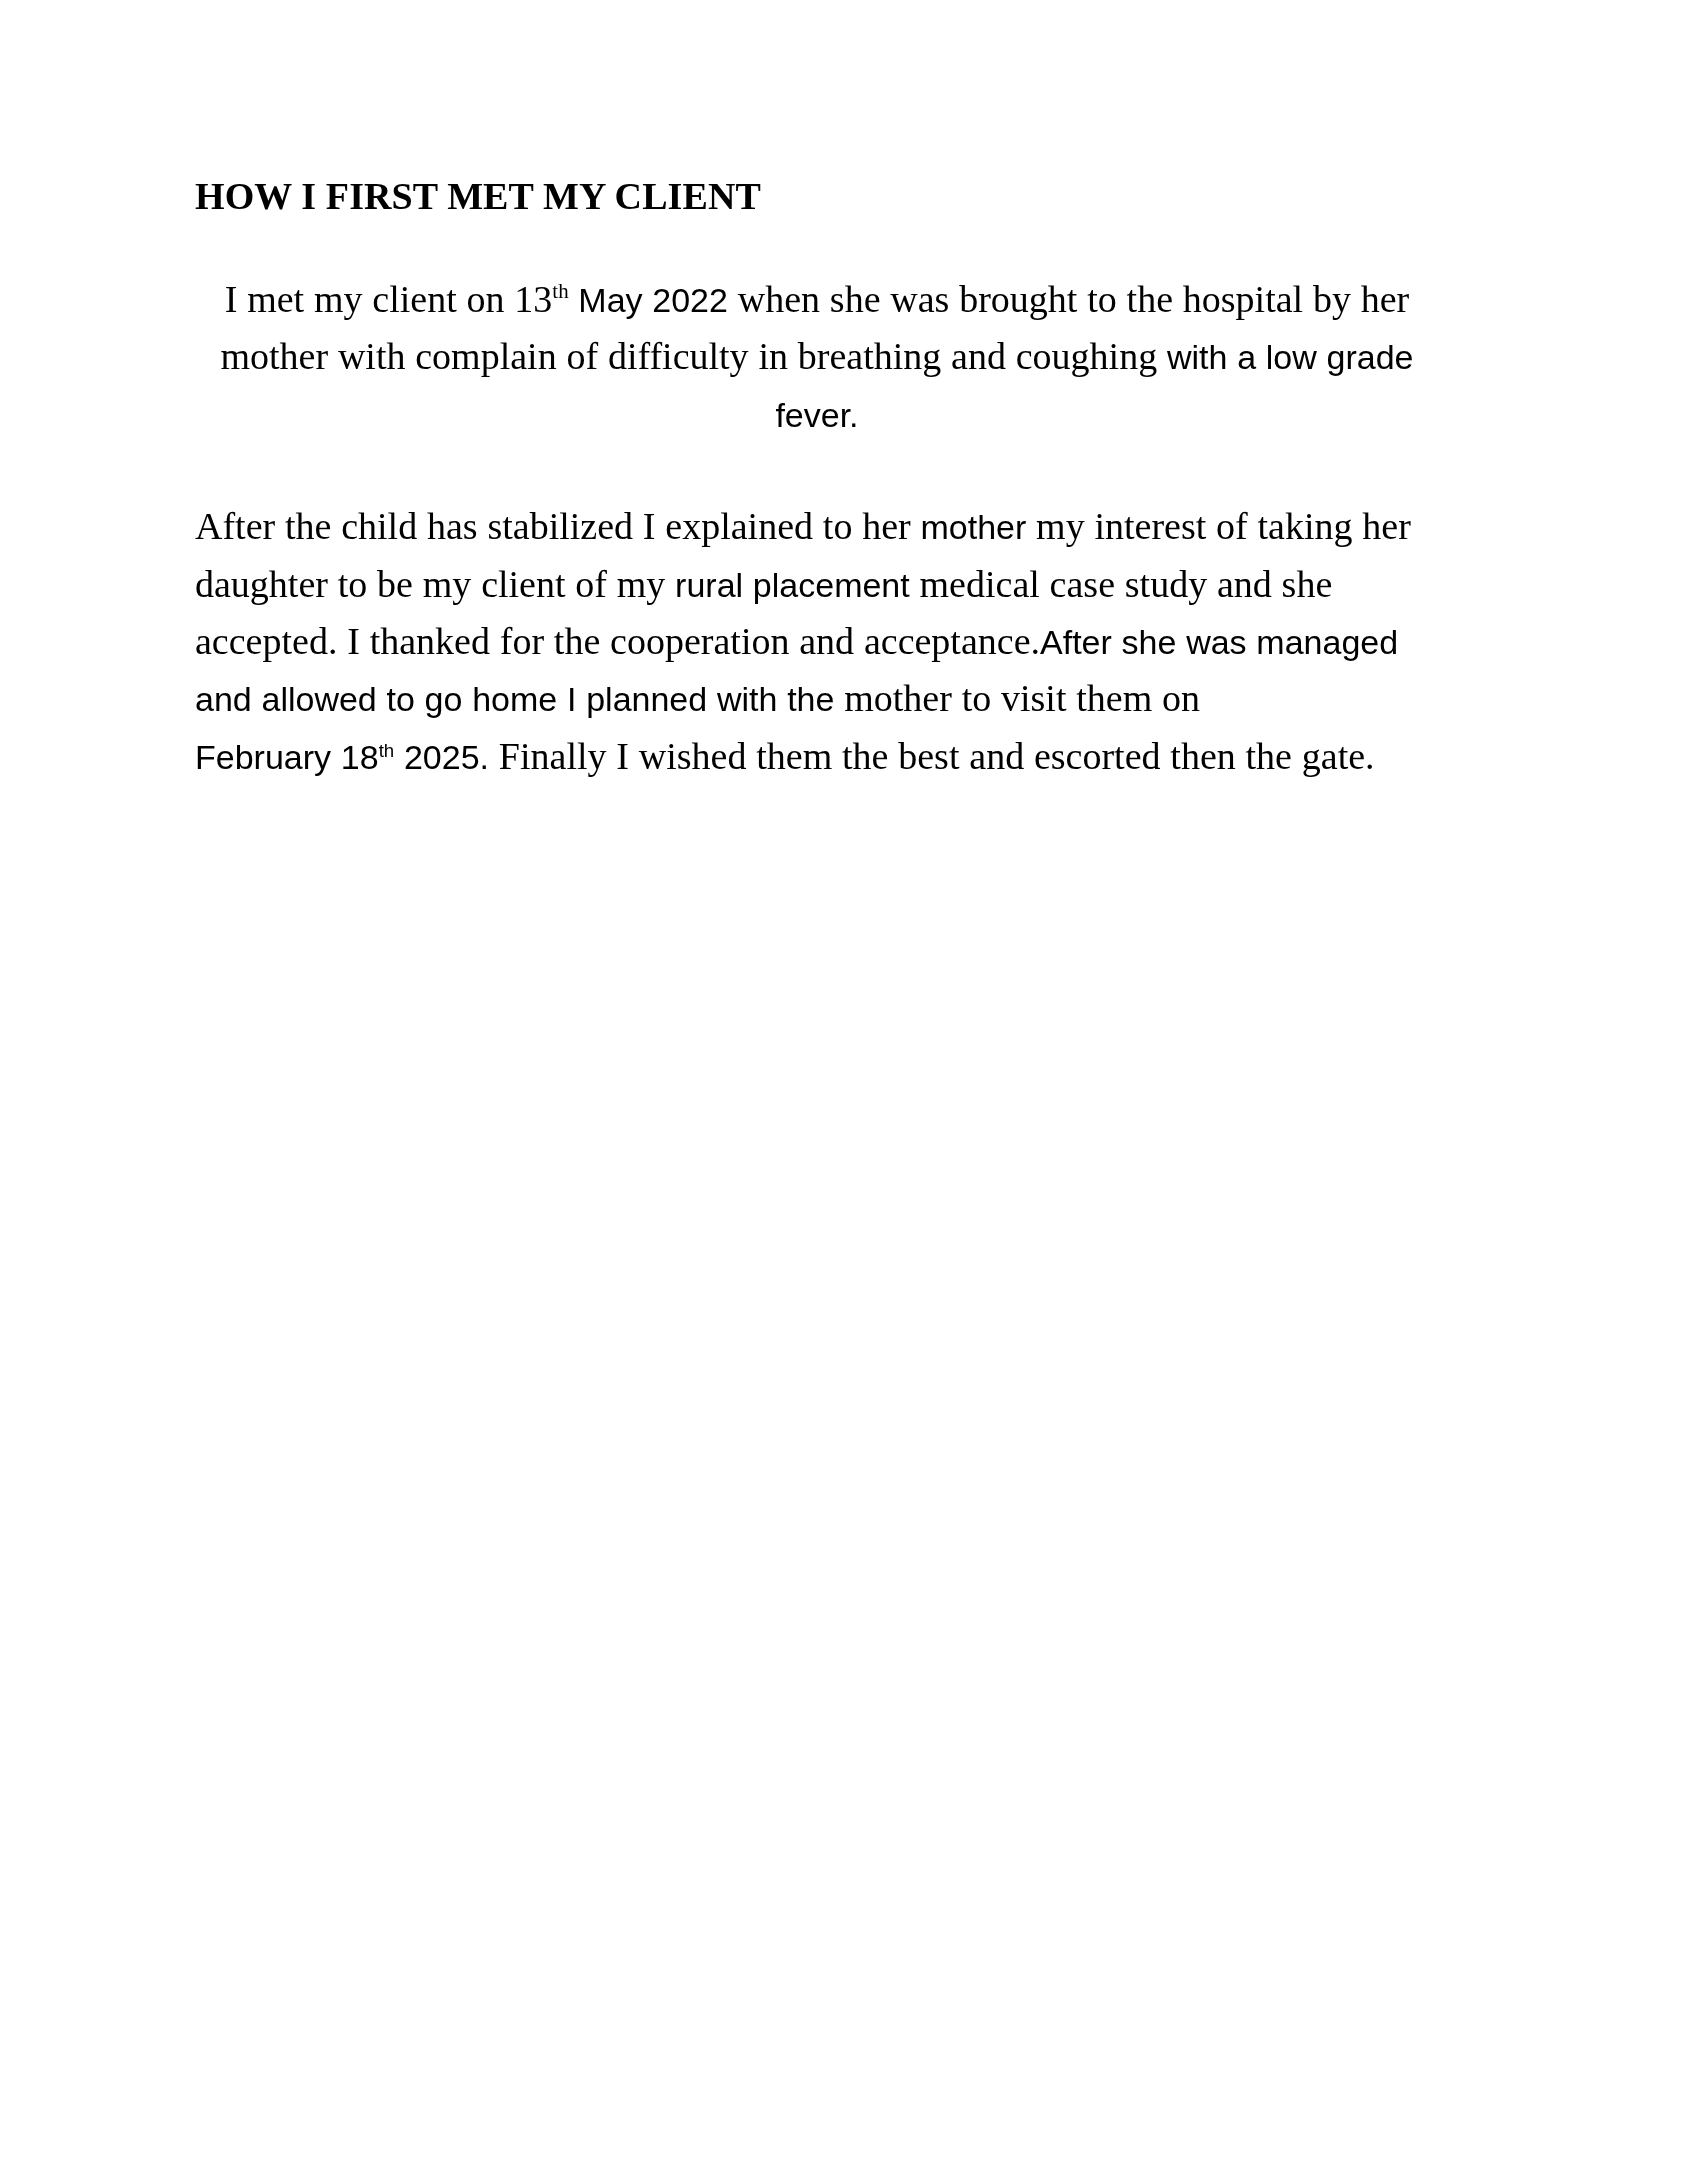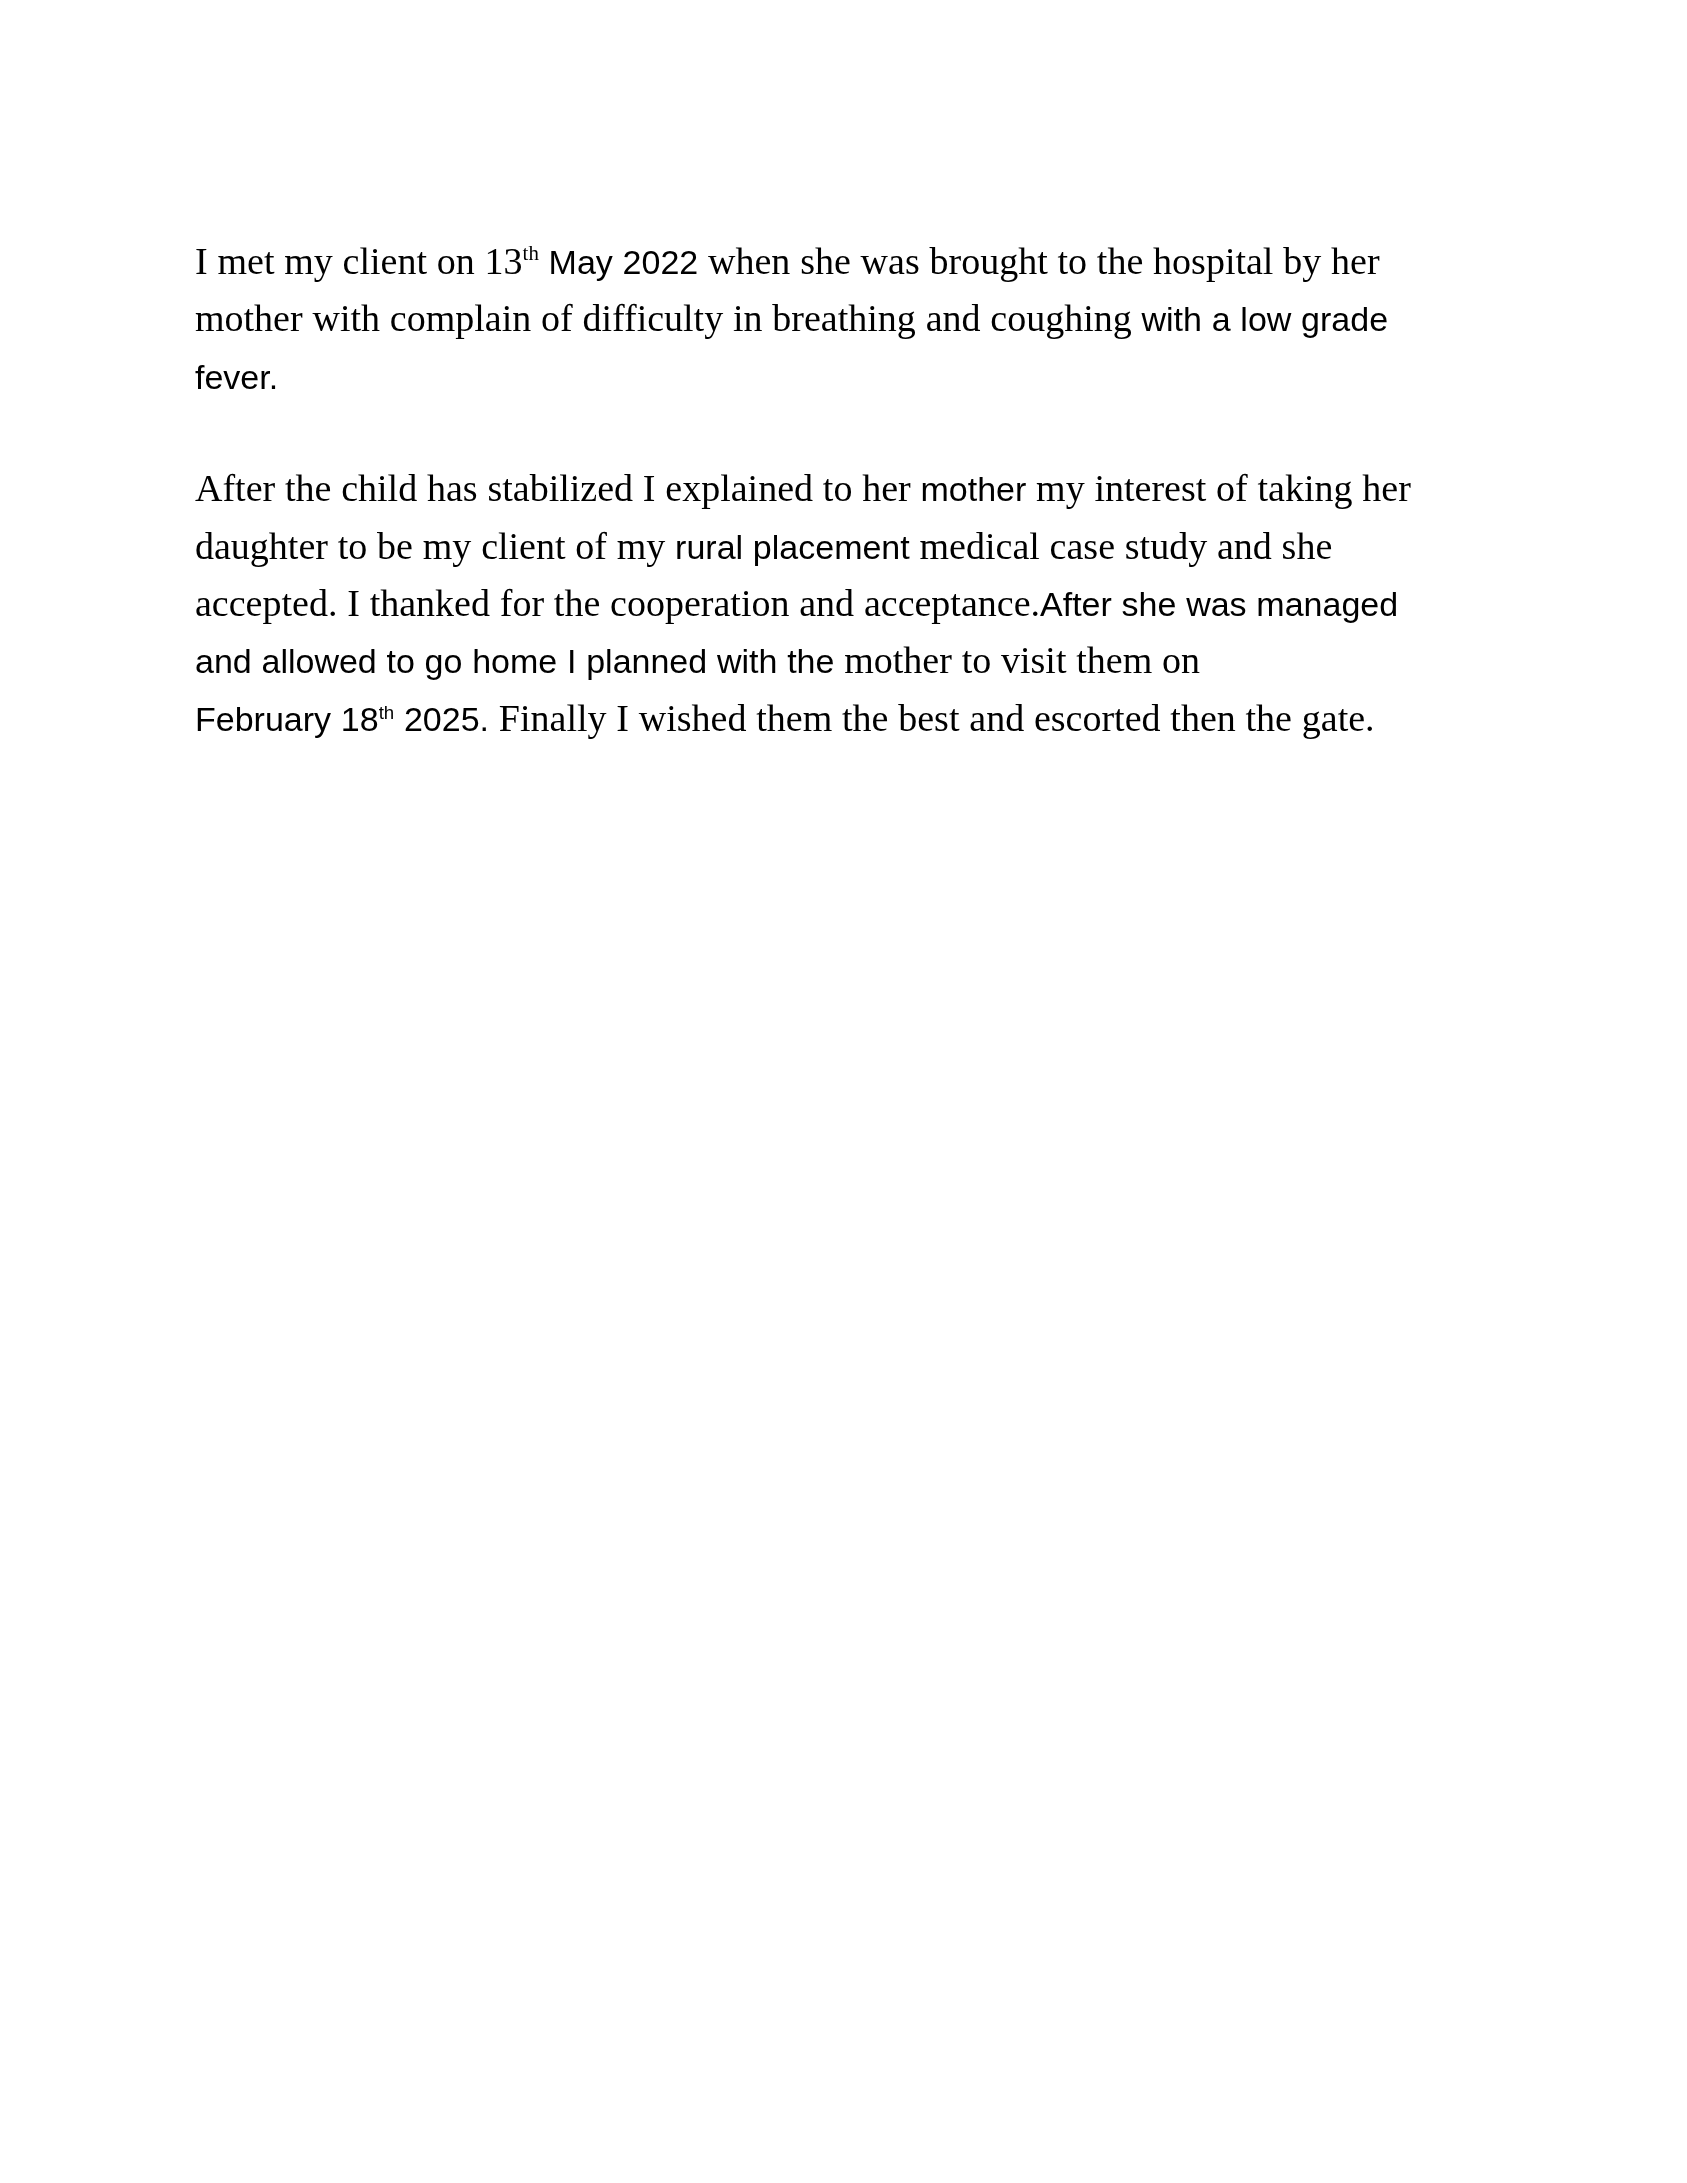--- a/index.html
+++ b/index.html
@@ -43,21 +43,21 @@
 
   .para {
     font-family: "Liberation Serif", "DejaVu Serif", serif;
     font-size: 38px;
     line-height: 1.51;
     margin: 0;
     text-align: left;
     word-spacing: 0.3px;
   }
 
-  .para.p1 { margin-top: 56px; }
+  .para.p1 { margin-top: 56px; text-align: center; }
   .para.p2 { margin-top: 55px; }
 
   
   .sans {
     font-family: "Liberation Sans", "DejaVu Sans", sans-serif;
     font-size: 34px;
   }
 
   sup {
     font-size: 0.55em;
@@ -66,20 +66,21 @@
   }
 
   .nowrap { white-space: nowrap; margin-top: 8px; }
 </style>
 </head>
 <body>
 
 <div class="page">
   <div class="content">
 
+    <h1 class="doc-heading">HOW I FIRST MET MY CLIENT</h1>
 
     <p class="para p1"><span>I met my client on 13</span><sup>th</sup><span class="sans"> May 2022</span><span> when she was brought to the hospital by her mother with complain of difficulty in breathing and coughing</span><span class="sans"> with a low grade fever.</span></p>
 
     <p class="para p2"><span>After the child has stabilized I explained to her</span><span class="sans"> mother</span><span> my interest of taking her daughter to be my client of my</span><span class="sans"> rural placement</span><span> medical case study and she accepted. I thanked for the cooperation and acceptance.</span><span class="sans">After she was managed and allowed to go home I planned with the</span><span> mother to visit them on</span><span class="sans nowrap"><span> February  18</span><sup>th</sup><span>  2025.</span></span><span> Finally I wished them the best and escorted then the gate.</span></p>
 
   </div>
 </div>
 
 
 </body></html>

